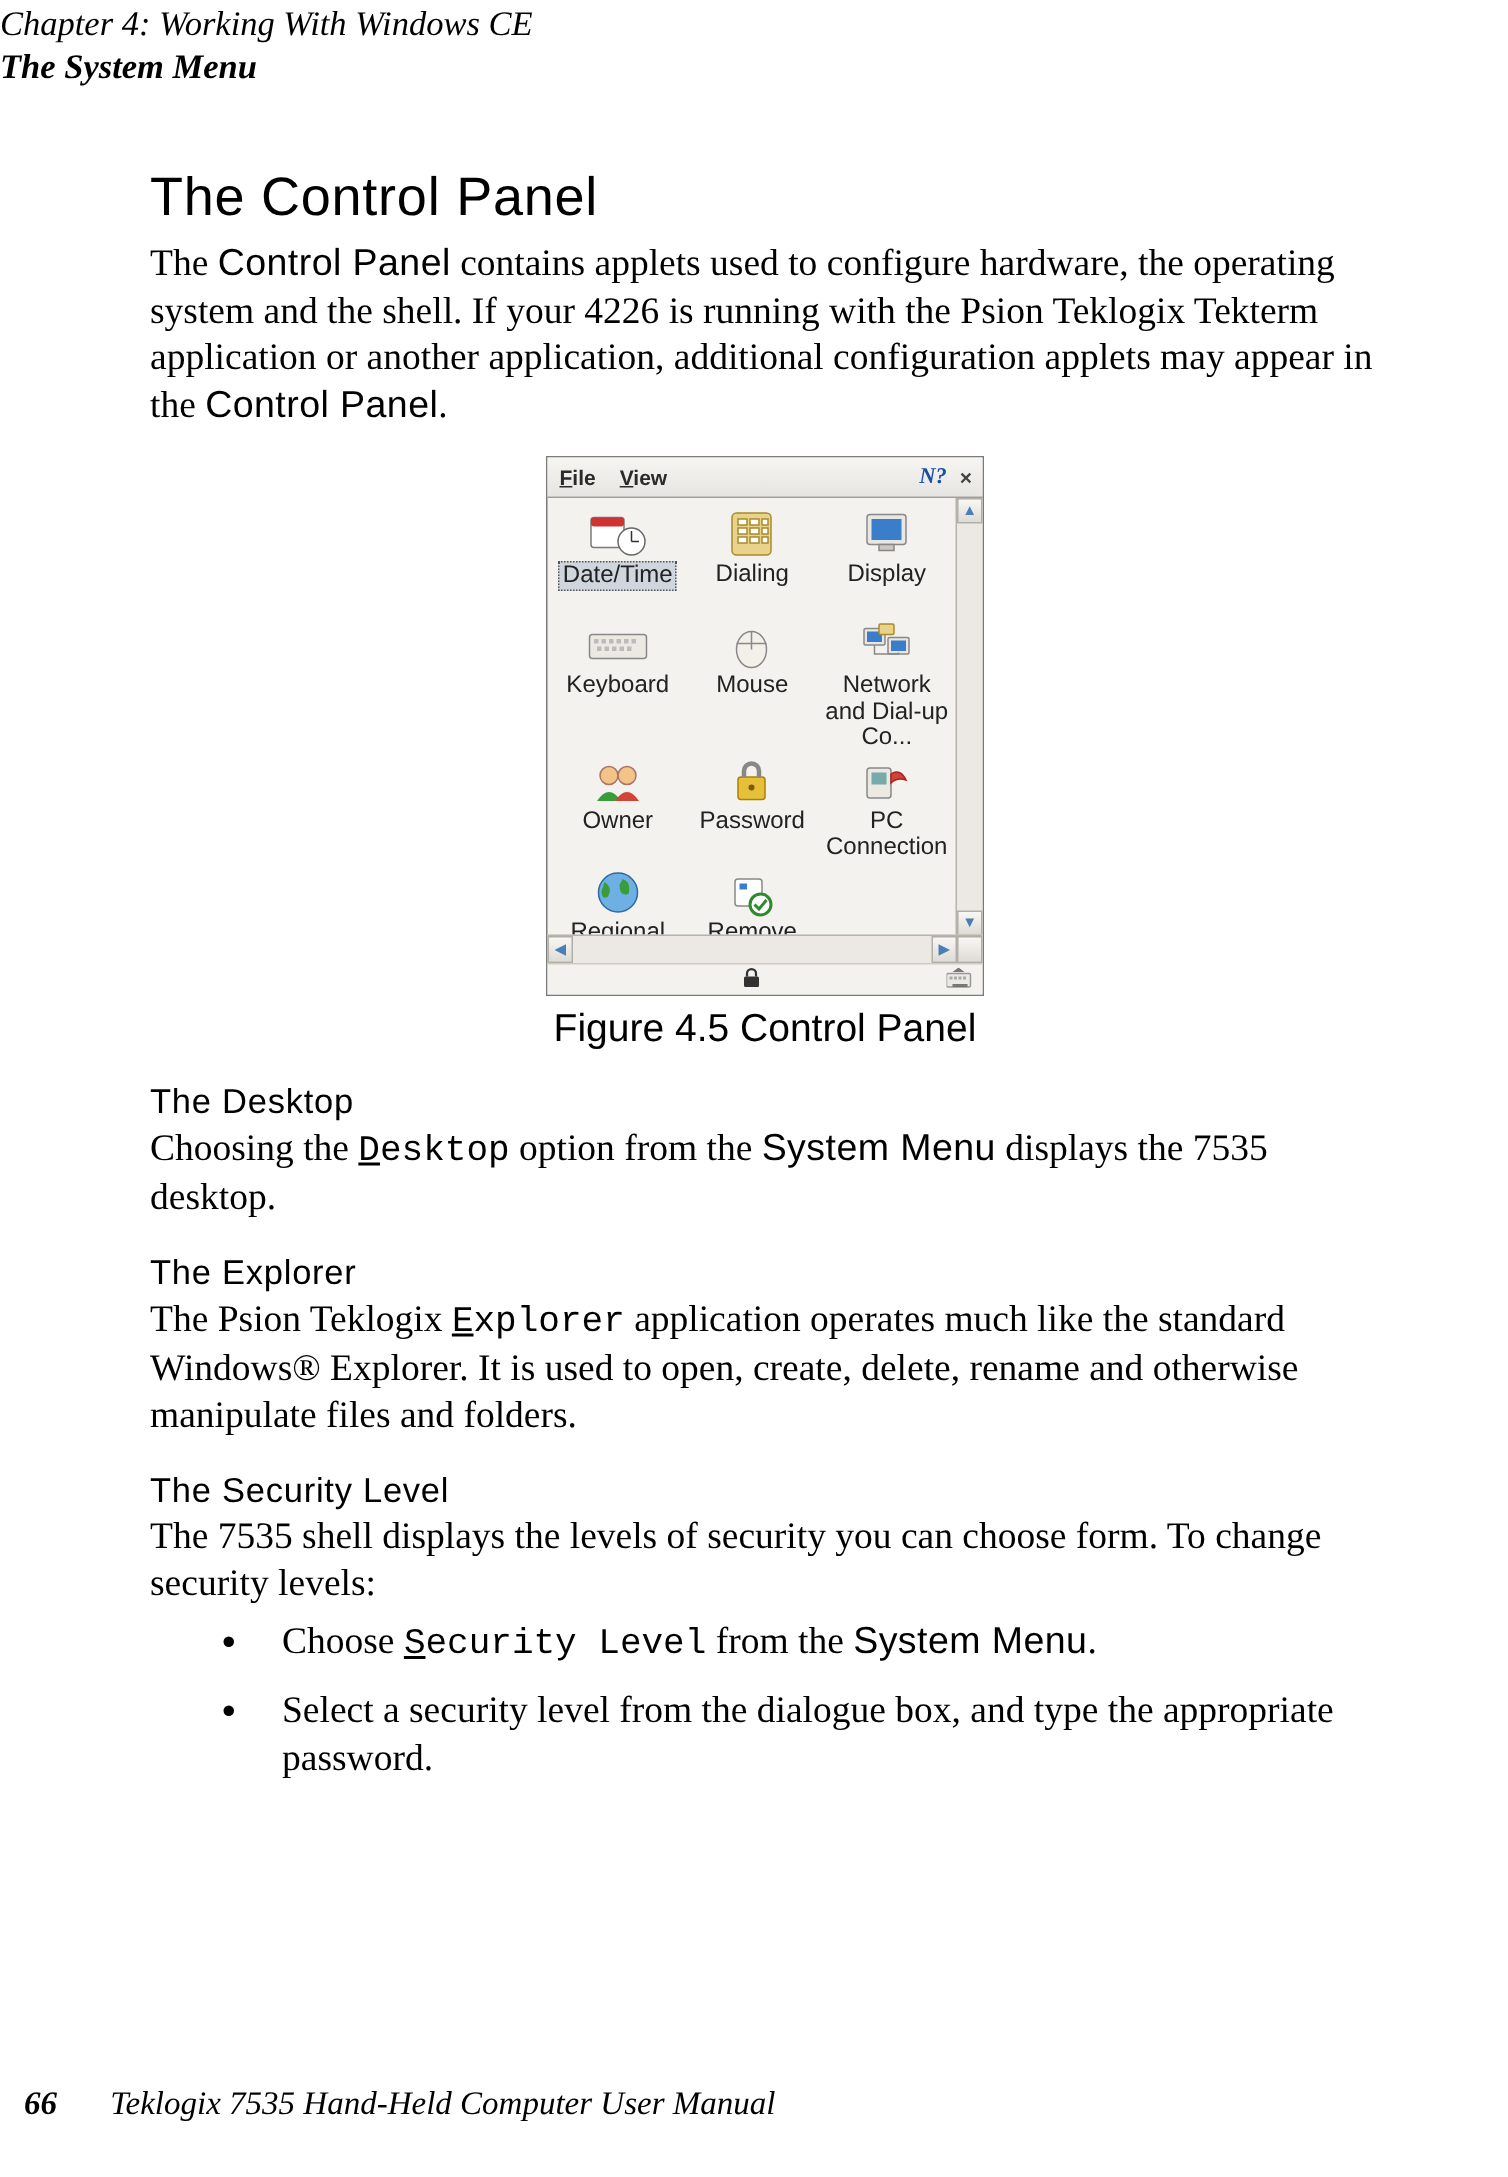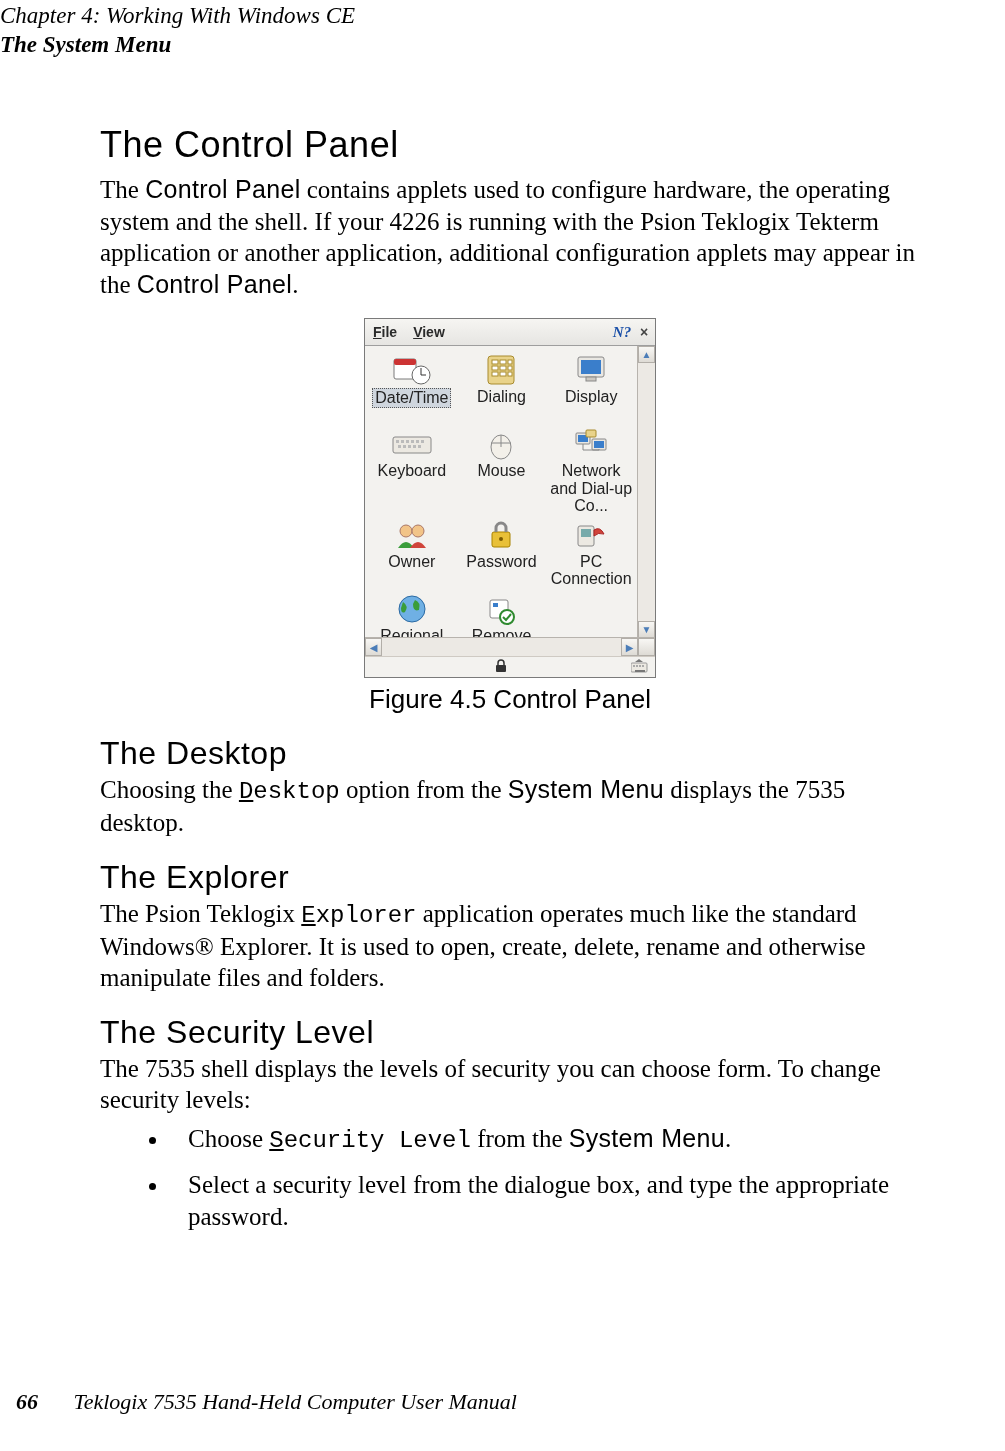--- a/index.html
+++ b/index.html
@@ -23,37 +23,37 @@
     position: absolute;
     top: 2px;
     left: 0;
     font-style: italic;
     font-size: 23px;
     line-height: 1.25;
   }
   .header-left .line2 { font-weight: bold; }
   .content {
     position: absolute;
-    top: 124px;
+    top: 110px;
     left: 100px;
     width: 820px;
   }
   .h-serifcnd {
     
     font-family: "Arial Narrow", Arial, Helvetica, sans-serif;
     letter-spacing: 0.5px;
     font-weight: 400;
     font-size: 36px;
     margin: 0 0 8px 0;
   }
   .h-sub {
     font-family: "Arial Narrow", Arial, Helvetica, sans-serif;
     letter-spacing: 0.5px;
     font-weight: 400;
-    font-size: 32px;
+    font-size: 23px;
     margin: 20px 0 2px 0;
   }
   .body {
     font-size: 25px;
     line-height: 1.26;
     margin: 0 0 8px 0;
   }
   .ui-term {
     font-family: "Arial Narrow", Arial, Helvetica, sans-serif;
     letter-spacing: 0.3px;

